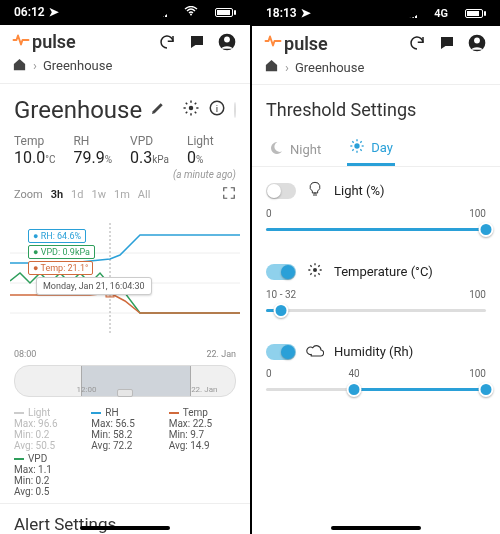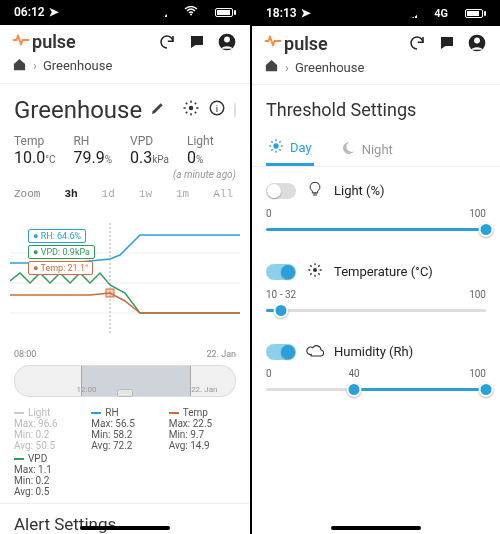--- a/index.html
+++ b/index.html
@@ -54,21 +54,21 @@
   hr.sep { border:none; border-top:1px solid #eee; margin:0;}
   
   .title-row { display:flex; align-items:center; padding:12px 14px 10px; gap:8px;}
   .title-row h1 { font-size:24px; font-weight:400; margin:0; color:#333;}
   .dotlight { width:16px;height:16px;border-radius:50%;background:#eef;border:1px solid #ddd;}
   .metrics { display:flex; padding:0 14px 2px; gap:18px;}
   .metric .ml { font-size:12px; color:#777;}
   .metric .mv { font-size:16px; color:#222;}
   .metric .mu { font-size:10px; color:#666;}
   .updated { text-align:right; font-size:10px; color:#999; padding:0 14px 6px;font-style:italic;}
-  .zoomrow { display:flex; align-items:center; gap:24px; padding:0 14px 4px; font-size:11px; color:#aaa;font-family:Liberation Mono, monospace;}
+  .zoomrow { display:flex; align-items:center; gap:8px; padding:0 14px 4px; font-size:11px; color:#aaa;}
   .zoomrow .zlab{color:#888;}
   .zoomrow .active{color:#222; font-weight:600;}
   .zoomrow .spacer{flex:1;}
   .chartwrap { position:relative; margin:16px 10px; height:110px; }
   .chartwrap svg { width:100%; height:100%; }
   .tooltip-box {
     position:absolute; left:26px; top:54px;
     background:#fff; border:1px solid #ccc; border-radius:3px;
     padding:3px 6px; font-size:9px; color:#555; white-space:nowrap;
     box-shadow:0 1px 2px rgba(0,0,0,.15);
@@ -241,20 +241,21 @@
       <polyline points="0,40 60,40 80,38 100,36 110,32 130,12 230,12" stroke="#2aa0d8" stroke-width="1.5" fill="none"></polyline>
 
       <polyline points="0,58 10,50 20,60 30,50 40,60 50,50 60,60 70,50 80,60 90,50 100,62 115,70 130,90 230,90" stroke="#2e9e5b" stroke-width="1.5" fill="none"></polyline>
 
       <polyline points="0,72 60,72 80,72 100,70 115,78 130,90 230,90" stroke="#d06a3c" stroke-width="1.5" fill="none"></polyline>
       <rect x="96" y="66" width="8" height="8" fill="rgba(208,106,60,.3)" stroke="#d06a3c"></rect>
     </svg>
     <div class="tt-pill tt-rh"><span>●</span> <span>RH: 64.6%</span></div>
     <div class="tt-pill tt-vpd"><span>●</span> <span>VPD: 0.9kPa</span></div>
     <div class="tt-pill tt-temp"><span>●</span> <span>Temp: 21.1°</span></div>
+    <div class="tooltip-box">Monday, Jan 21, 16:04:30</div>
   </div>
   <div class="xaxis">
     <span>08:00</span>
     <span>22. Jan</span>
   </div>
   <div class="scrub">
     <div class="sel"></div>
     <div class="handle"></div>
     <span class="xl a">12:00</span>
     <span class="xl b">22. Jan</span>
@@ -357,42 +358,42 @@
   <div class="breadcrumb">
     <span><svg width="15" height="15" viewBox="0 0 24 24">
           <path d="M3 11l9-8 9 8v10H3z" fill="#444"></path>
         </svg></span>
     <span class="chev">›</span>
     <span>Greenhouse</span>
   </div>
   <hr class="sep">
   <div class="thresh-title">Threshold Settings</div>
   <div class="tabs">
+    <div class="tab">
+      <span><svg width="16" height="16" viewBox="0 0 24 24">
+            <path d="M14 3a9 9 0 1 0 7 14 7 7 0 0 1-7-14z" fill="#bbb"></path>
+          </svg></span>
+      <span>Night</span>
+    </div>
     <div class="tab active">
       <span><svg width="16" height="16" viewBox="0 0 24 24">
             <circle cx="12" cy="12" r="4" fill="#2aa0d8"></circle>
             <g stroke="#2aa0d8" stroke-width="2">
               <line x1="12" y1="2" x2="12" y2="5"></line>
               <line x1="12" y1="19" x2="12" y2="22"></line>
               <line x1="2" y1="12" x2="5" y2="12"></line>
               <line x1="19" y1="12" x2="22" y2="12"></line>
               <line x1="5" y1="5" x2="7" y2="7"></line>
               <line x1="17" y1="17" x2="19" y2="19"></line>
               <line x1="19" y1="5" x2="17" y2="7"></line>
               <line x1="7" y1="17" x2="5" y2="19"></line>
             </g>
           </svg></span>
       <span>Day</span>
     </div>
-    <div class="tab">
-      <span><svg width="16" height="16" viewBox="0 0 24 24">
-            <path d="M14 3a9 9 0 1 0 7 14 7 7 0 0 1-7-14z" fill="#bbb"></path>
-          </svg></span>
-      <span>Night</span>
-    </div>
   </div>
 
   <div class="thr-item">
     <div class="thr-row">
       <span class="toggle">
           <span class="knob"></span>
         </span>
       <span class="thr-icon"><svg width="16" height="16" viewBox="0 0 24 24">
             <path d="M9 21h6M10 18h4M12 2a7 7 0 0 0-4 13v3h8v-3a7 7 0 0 0-4-13z" stroke="#333" stroke-width="1.5" fill="none"></path>
           </svg></span>

